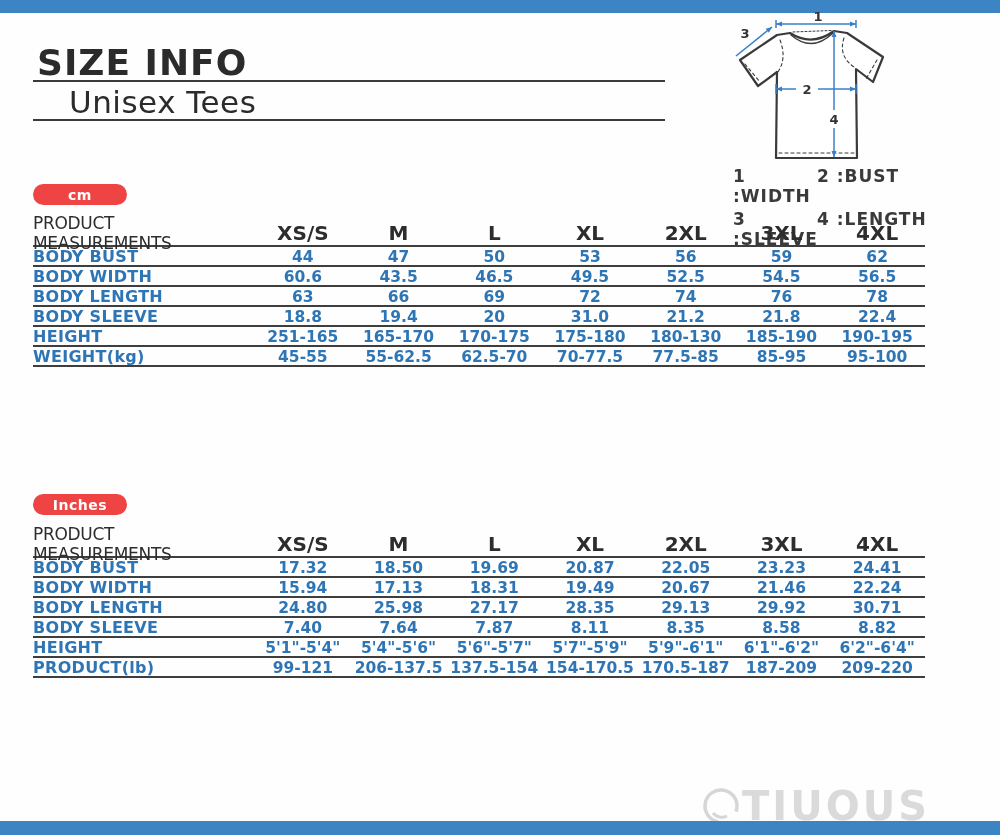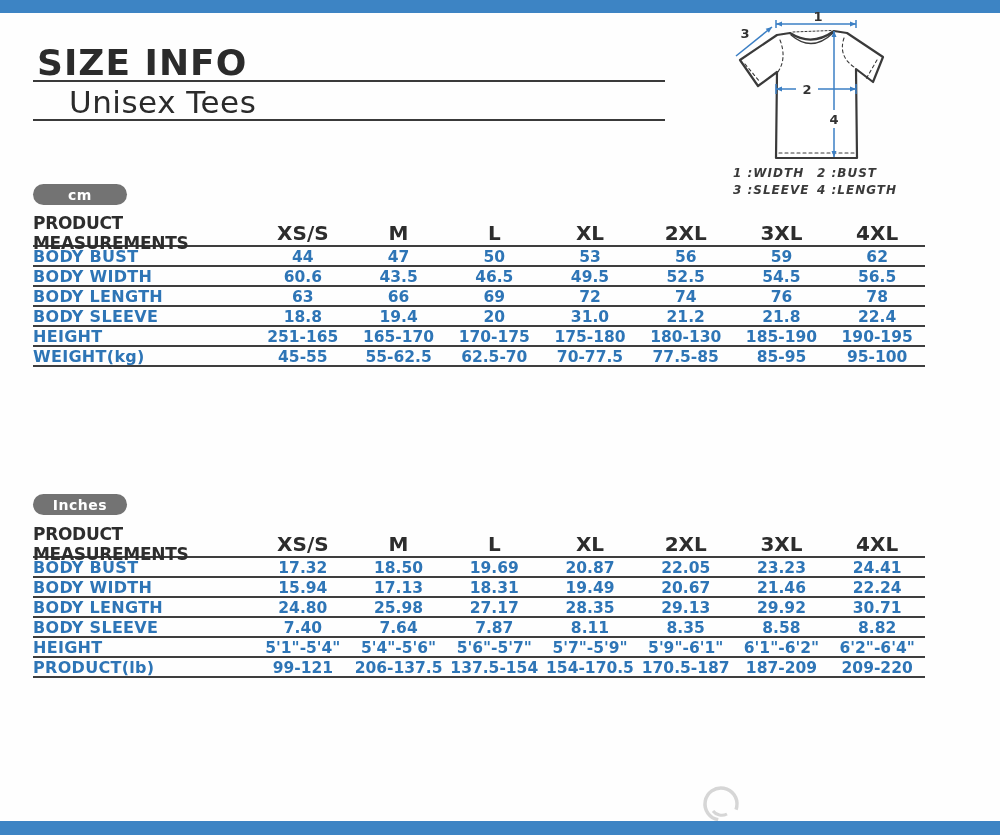--- a/index.html
+++ b/index.html
@@ -8,35 +8,35 @@
   .bar { position:absolute; left:0; width:1000px; height:14px; background:#3d84c4; }
   .bar.top { top:0; height:13px; }
   .bar.bottom { top:821px; }
 
   .title { position:absolute; left:37px; top:42px; font-size:36px; font-weight:bold;
            color:#2b2b2b; letter-spacing:1px; }
   .subtitle { position:absolute; left:37px; top:84px; font-size:31px; font-weight:normal;
               color:#2b2b2b; letter-spacing:0.5px;margin-left:32px; }
   .hline { position:absolute; left:33px; width:632px; height:0; border-top:2px solid #3a3a3a; }
 
-  .badge { position:absolute; left:33px; width:94px; height:21px; background:#737373;
+  .badge { position:absolute; left:33px; width:94px; height:21px; background:#ef4444;
            border-radius:11px; color:#fff; font-size:14px; font-weight:bold;
            display:flex; align-items:center; justify-content:center; letter-spacing:0.5px; }
 
   .tee { position:absolute; left:690px; top:10px; }
   .legend { position:absolute; left:733px; top:166px; display:grid;
             grid-template-columns:84px auto; row-gap:3px;
-            font-size:12px; font-weight:bold; color:#3a3a3a; letter-spacing:1px;font-style:italic; }
+            font-size:17px; font-weight:bold; color:#3a3a3a; letter-spacing:1px; }
 
   .tbl { position:absolute; left:33px; width:892px; }
   .thead, .trow { display:grid; grid-template-columns:222px repeat(7,1fr);
                   align-items:center; border-bottom:2px solid #3e3e3e; }
   .thead { height:34px; }
   .trow { height:20px; }
-  .thead .c0 { font-size:17px; font-weight:bold; color:#2d2d2d; letter-spacing:-0.3px; }
+  .thead .c0 { font-size:17px; font-weight:normal; color:#2d2d2d; letter-spacing:-0.3px; }
   .thead .cs { font-size:20px; font-weight:bold; color:#2d2d2d; text-align:center; }
   .trow .lbl { font-size:16px; font-weight:bold; color:#2e75b6; letter-spacing:0.3px; }
   .trow .val { font-size:15.5px; font-weight:bold; color:#2e75b6; text-align:center; }
 
   .watermark { position:absolute; left:700px; top:783px; display:flex; align-items:center;
                color:#d9d9d9; }
   .wm-text { font-size:40px; font-weight:bold; letter-spacing:3px; color:#dadada; }
 </style>
 </head>
 <body>
@@ -241,16 +241,17 @@
       <div class="val">187-209</div>
       <div class="val">209-220</div>
     </div>
   </div>
 
   <div class="watermark">
     <svg width="42" height="42" viewBox="0 0 42 42">
       <circle cx="21" cy="21" r="16" fill="none" stroke="#d6d6d6" stroke-width="3.5" stroke-dasharray="78 23" transform="rotate(100 21 21)"></circle>
       <path d="M27,31 A11,11 0 0 1 13,28" fill="none" stroke="#d6d6d6" stroke-width="3"></path>
     </svg>
+    <span class="wm-text">TIUOUS</span>
   </div>
 
   <div class="bar bottom"></div>
 </div>
 
 </body></html>

